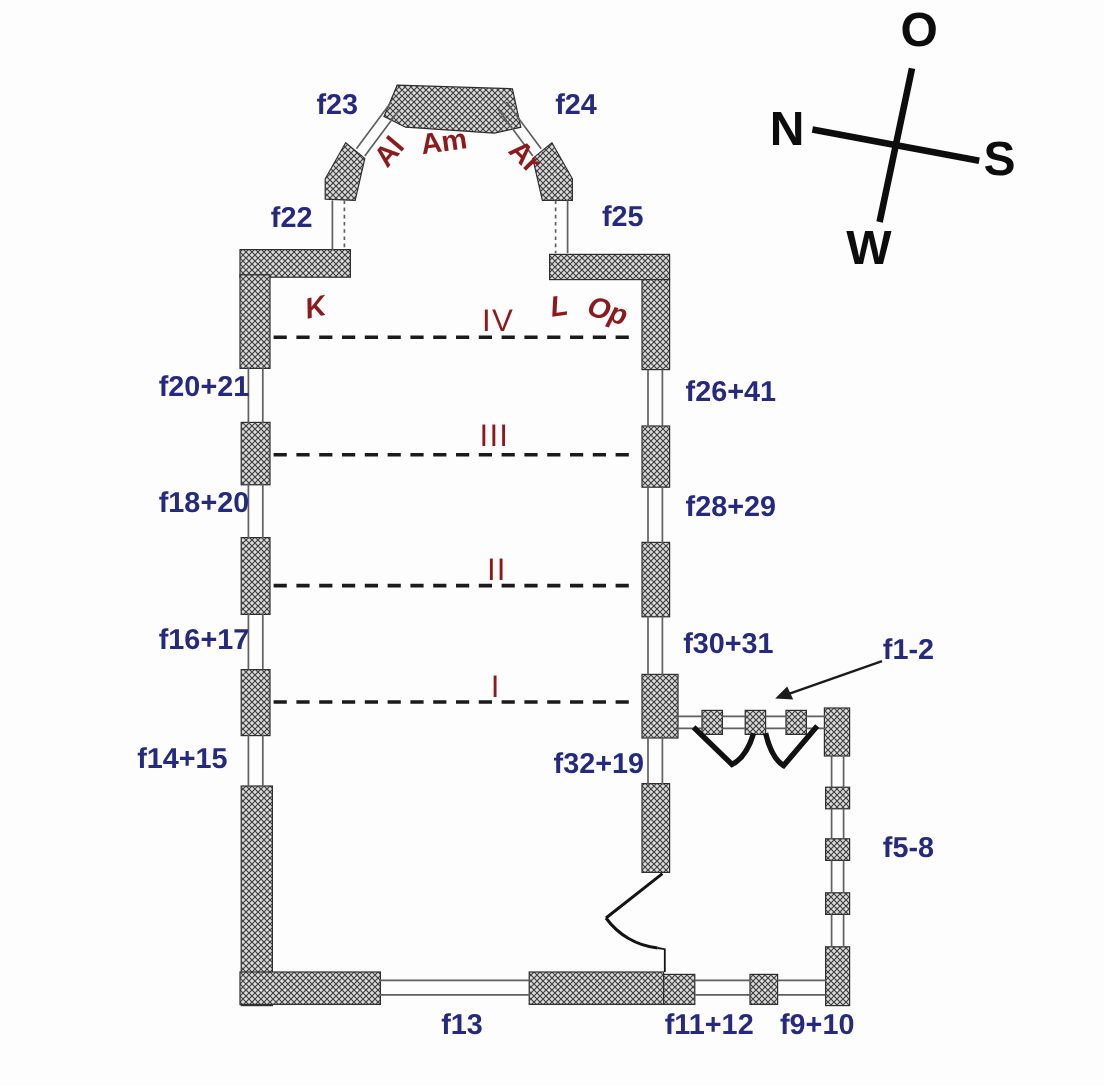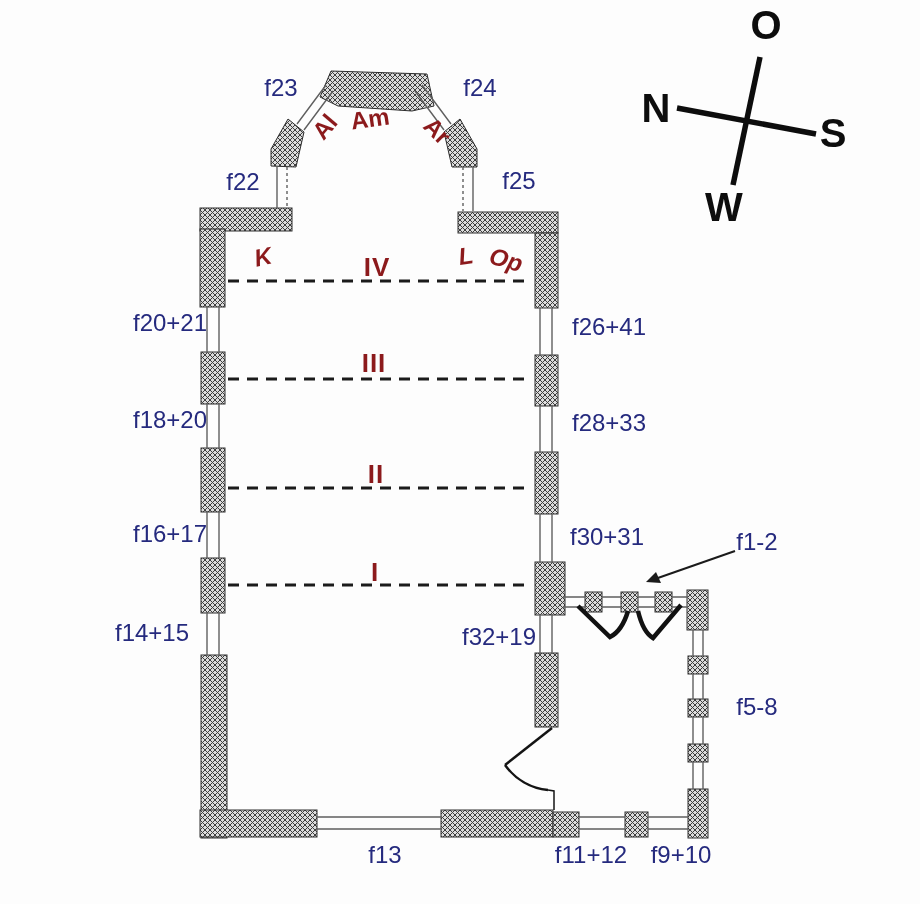--- a/index.html
+++ b/index.html
@@ -5,24 +5,24 @@
   html,body{margin:0;padding:0;background:#ffffff;}
   .stage{
     position:relative;width:920px;height:904px;background:#fdfdfd;
     overflow:hidden;font-family:"Liberation Sans",sans-serif;
   }
   .plan-svg{position:absolute;left:0;top:0;}
   .lbl{
     position:absolute;transform:translate(-50%,-50%);
     white-space:nowrap;line-height:1;user-select:none;
   }
-  .lbl.blue{color:var(--label-blue,#252A7E);font-weight:normal;font-size:24px;}
+  .lbl.blue{color:var(--label-blue,#252A7E);font-weight:bold;font-size:24px;}
   .lbl.zone{color:var(--label-red,#8C1A1C);font-weight:bold;font-size:24px;}
   .lbl.zone.it{font-style:italic;}
-  .lbl.bay{color:var(--label-red,#8C1A1C);font-weight:bold;font-size:26px;letter-spacing:1px;}
+  .lbl.bay{color:var(--label-red,#8C1A1C);font-weight:normal;font-size:26px;letter-spacing:1px;margin-left:38px;}
   .lbl.compassL{color:#0d0d0d;font-weight:bold;font-size:40px;}
 </style>
 </head>
 <body>
 
 <div class="stage" style="--label-blue: #252A7E; --label-red: #8C1A1C; background: rgb(253, 253, 253);">
 
   <svg class="plan-svg" width="920" height="904" viewBox="0 0 920 904">
     <defs>
       <pattern id="hatch" width="5" height="5" patternUnits="userSpaceOnUse">
@@ -139,21 +139,21 @@
 
   <div class="lbl blue" style="left:281px;top:88px">f23</div>
   <div class="lbl blue" style="left:480px;top:88px">f24</div>
   <div class="lbl blue" style="left:243px;top:182px">f22</div>
   <div class="lbl blue" style="left:519px;top:181px">f25</div>
   <div class="lbl blue" style="left:170px;top:323px">f20+21</div>
   <div class="lbl blue" style="left:170px;top:420px">f18+20</div>
   <div class="lbl blue" style="left:170px;top:534px">f16+17</div>
   <div class="lbl blue" style="left:152px;top:633px">f14+15</div>
   <div class="lbl blue" style="left:609px;top:327px">f26+41</div>
-  <div class="lbl blue" style="left:609px;top:423px">f28+33</div>
+  <div class="lbl blue" style="left:609px;top:423px">f28+29</div>
   <div class="lbl blue" style="left:607px;top:537px">f30+31</div>
   <div class="lbl blue" style="left:499px;top:637px">f32+19</div>
   <div class="lbl blue" style="left:385px;top:855px">f13</div>
   <div class="lbl blue" style="left:591px;top:855px">f11+12</div>
   <div class="lbl blue" style="left:681px;top:855px">f9+10</div>
   <div class="lbl blue" style="left:757px;top:542px">f1-2</div>
   <div class="lbl blue" style="left:757px;top:707px">f5-8</div>
 
   <div class="lbl zone" style="left:325px;top:127px;transform:translate(-50%,-50%) rotate(-50deg)">Al</div>
   <div class="lbl zone" style="left:370px;top:119px;transform:translate(-50%,-50%) rotate(-8deg)">Am</div>

